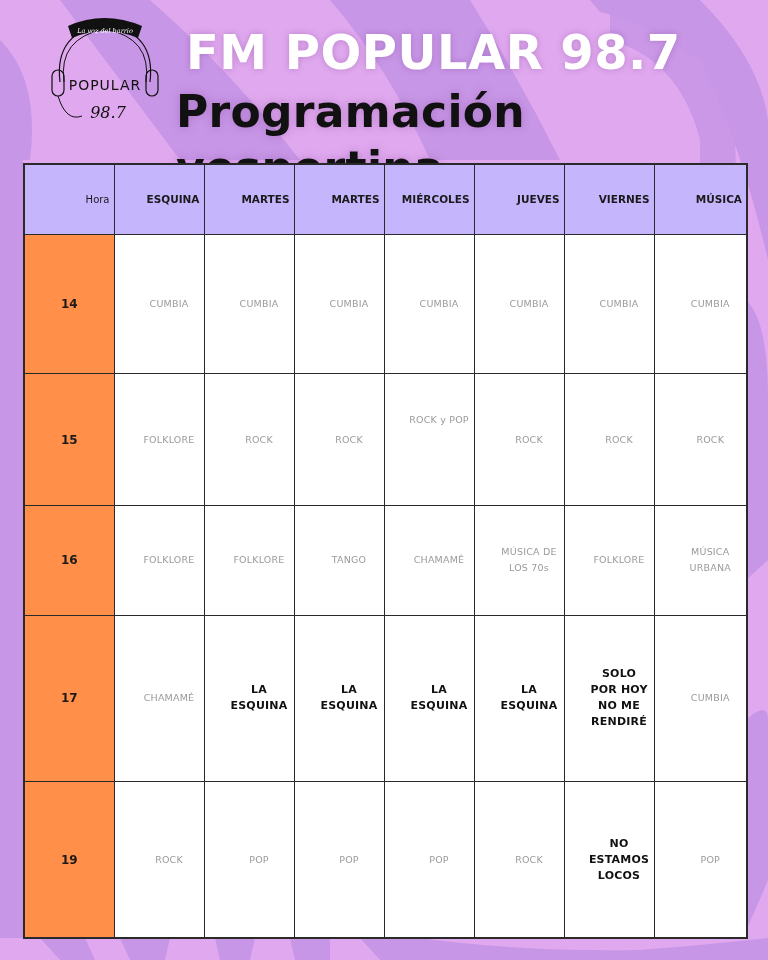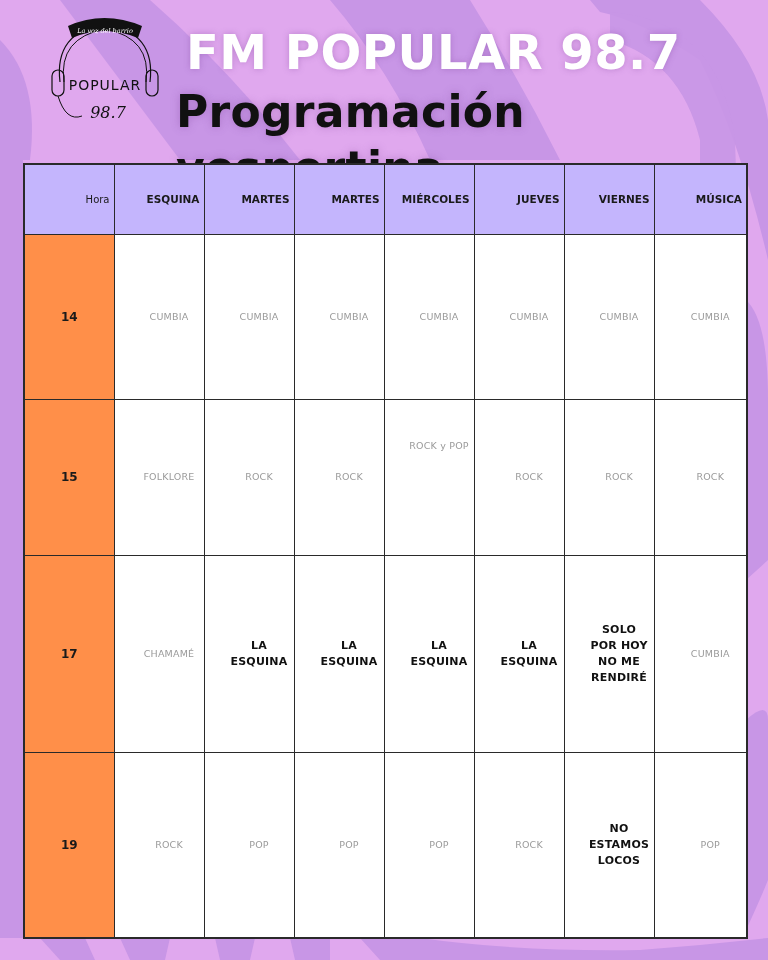--- a/index.html
+++ b/index.html
@@ -142,20 +142,30 @@
     <tr style="height:118px">
       <td class="hour">15</td>
       <td class="cell">FOLKLORE</td>
       <td class="cell">ROCK</td>
       <td class="cell">ROCK</td>
       <td class="cell top">ROCK y POP</td>
       <td class="cell">ROCK</td>
       <td class="cell">ROCK</td>
       <td class="cell">ROCK</td>
     </tr>
+    <tr style="height:98px">
+      <td class="hour">16</td>
+      <td class="cell">FOLKLORE</td>
+      <td class="cell">FOLKLORE</td>
+      <td class="cell">TANGO</td>
+      <td class="cell">CHAMAMÉ</td>
+      <td class="cell">MÚSICA DE LOS 70s</td>
+      <td class="cell">FOLKLORE</td>
+      <td class="cell">MÚSICA URBANA</td>
+    </tr>
     <tr style="height:149px">
       <td class="hour">17</td>
       <td class="cell">CHAMAMÉ</td>
       <td class="cell show">LA ESQUINA</td>
       <td class="cell show">LA ESQUINA</td>
       <td class="cell show">LA ESQUINA</td>
       <td class="cell show">LA ESQUINA</td>
       <td class="cell show">SOLO POR HOY NO ME RENDIRÉ</td>
       <td class="cell">CUMBIA</td>
     </tr>

